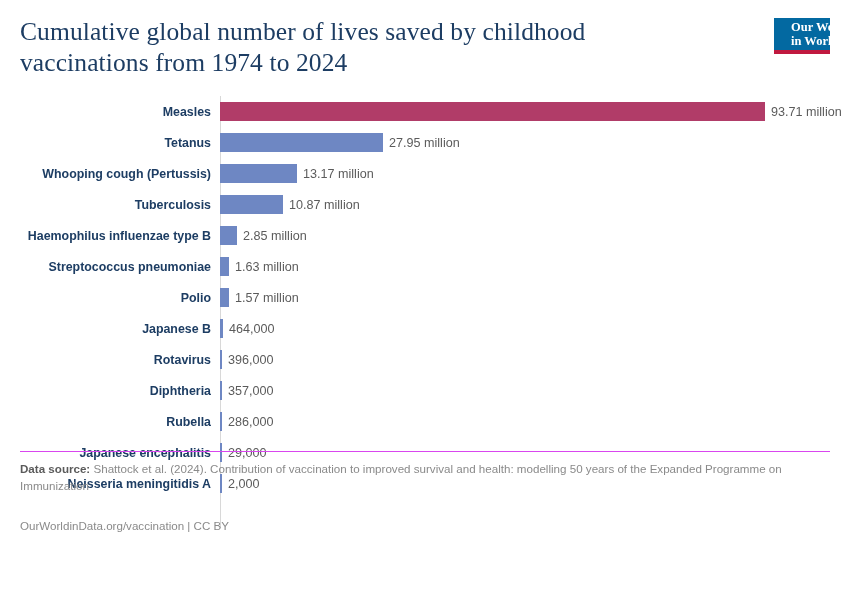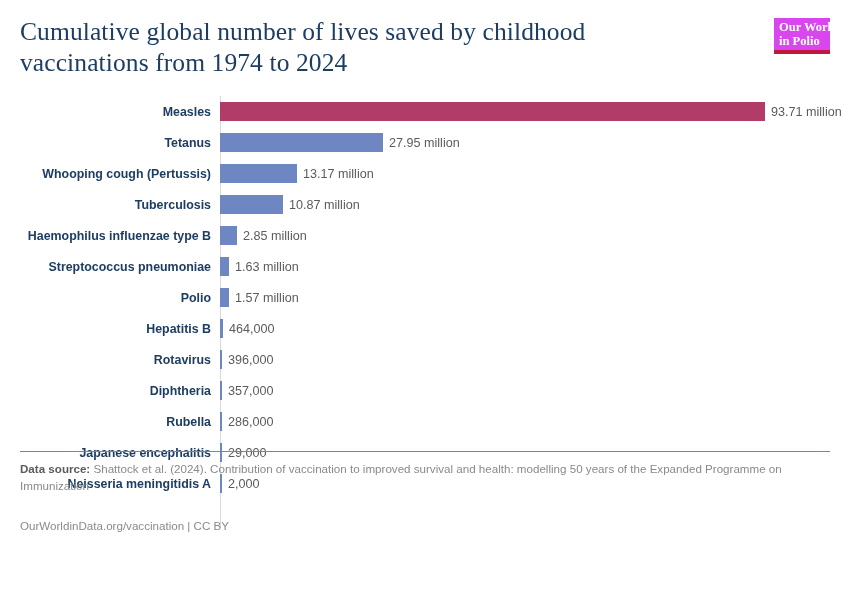--- a/index.html
+++ b/index.html
@@ -34,27 +34,27 @@
     font-size: 25.5px;
     line-height: 1.22;
     font-weight: 400;
     color: #1d3d63;
     max-width: 690px;
     letter-spacing: 0.1px;
   }
   .owid-logo {
     width: 56px;
     height: 36px;
-    background: #d946ef;
+    background: #0369a1;
     color: #ffffff;
     font-family: "Liberation Serif", serif;
     font-weight: 700;
     font-size: 12.5px;
     line-height: 1.08;
-    padding: 3px 5px 0 5px;
+    padding: 3px 5px 0 17px;
     box-sizing: border-box;
     border-bottom: 4px solid #c0193f;
     flex: 0 0 auto;
     margin-top: 2px;
   }
   .owid-logo div { white-space: nowrap; }
 
   
   .chart-area {
     position: relative;
@@ -136,21 +136,21 @@
 </style>
 </head>
 <body>
 
 <div class="page">
 
   <div class="header">
     <div class="title">Cumulative global number of lives saved by childhood vaccinations from 1974 to 2024</div>
     <div class="owid-logo">
       <div>Our World</div>
-      <div>in Polio</div>
+      <div>in World</div>
     </div>
   </div>
 
   <div class="chart-area">
     <div class="axis-line"></div>
     <div class="rows" id="bar-rows">
         <div class="row">
           <div class="cat-label">Measles</div>
           <div class="bar-wrap">
             <div class="bar highlight" style="width: 545px;"></div>
@@ -193,21 +193,21 @@
           </div>
         </div>
         <div class="row">
           <div class="cat-label">Polio</div>
           <div class="bar-wrap">
             <div class="bar" style="width: 9px;"></div>
             <div class="bar-value">1.57 million</div>
           </div>
         </div>
         <div class="row">
-          <div class="cat-label">Hepatitis B</div>
+          <div class="cat-label">Japanese B</div>
           <div class="bar-wrap">
             <div class="bar" style="width: 3px;"></div>
             <div class="bar-value">464,000</div>
           </div>
         </div>
         <div class="row">
           <div class="cat-label">Rotavirus</div>
           <div class="bar-wrap">
             <div class="bar" style="width: 2px;"></div>
             <div class="bar-value">396,000</div>

